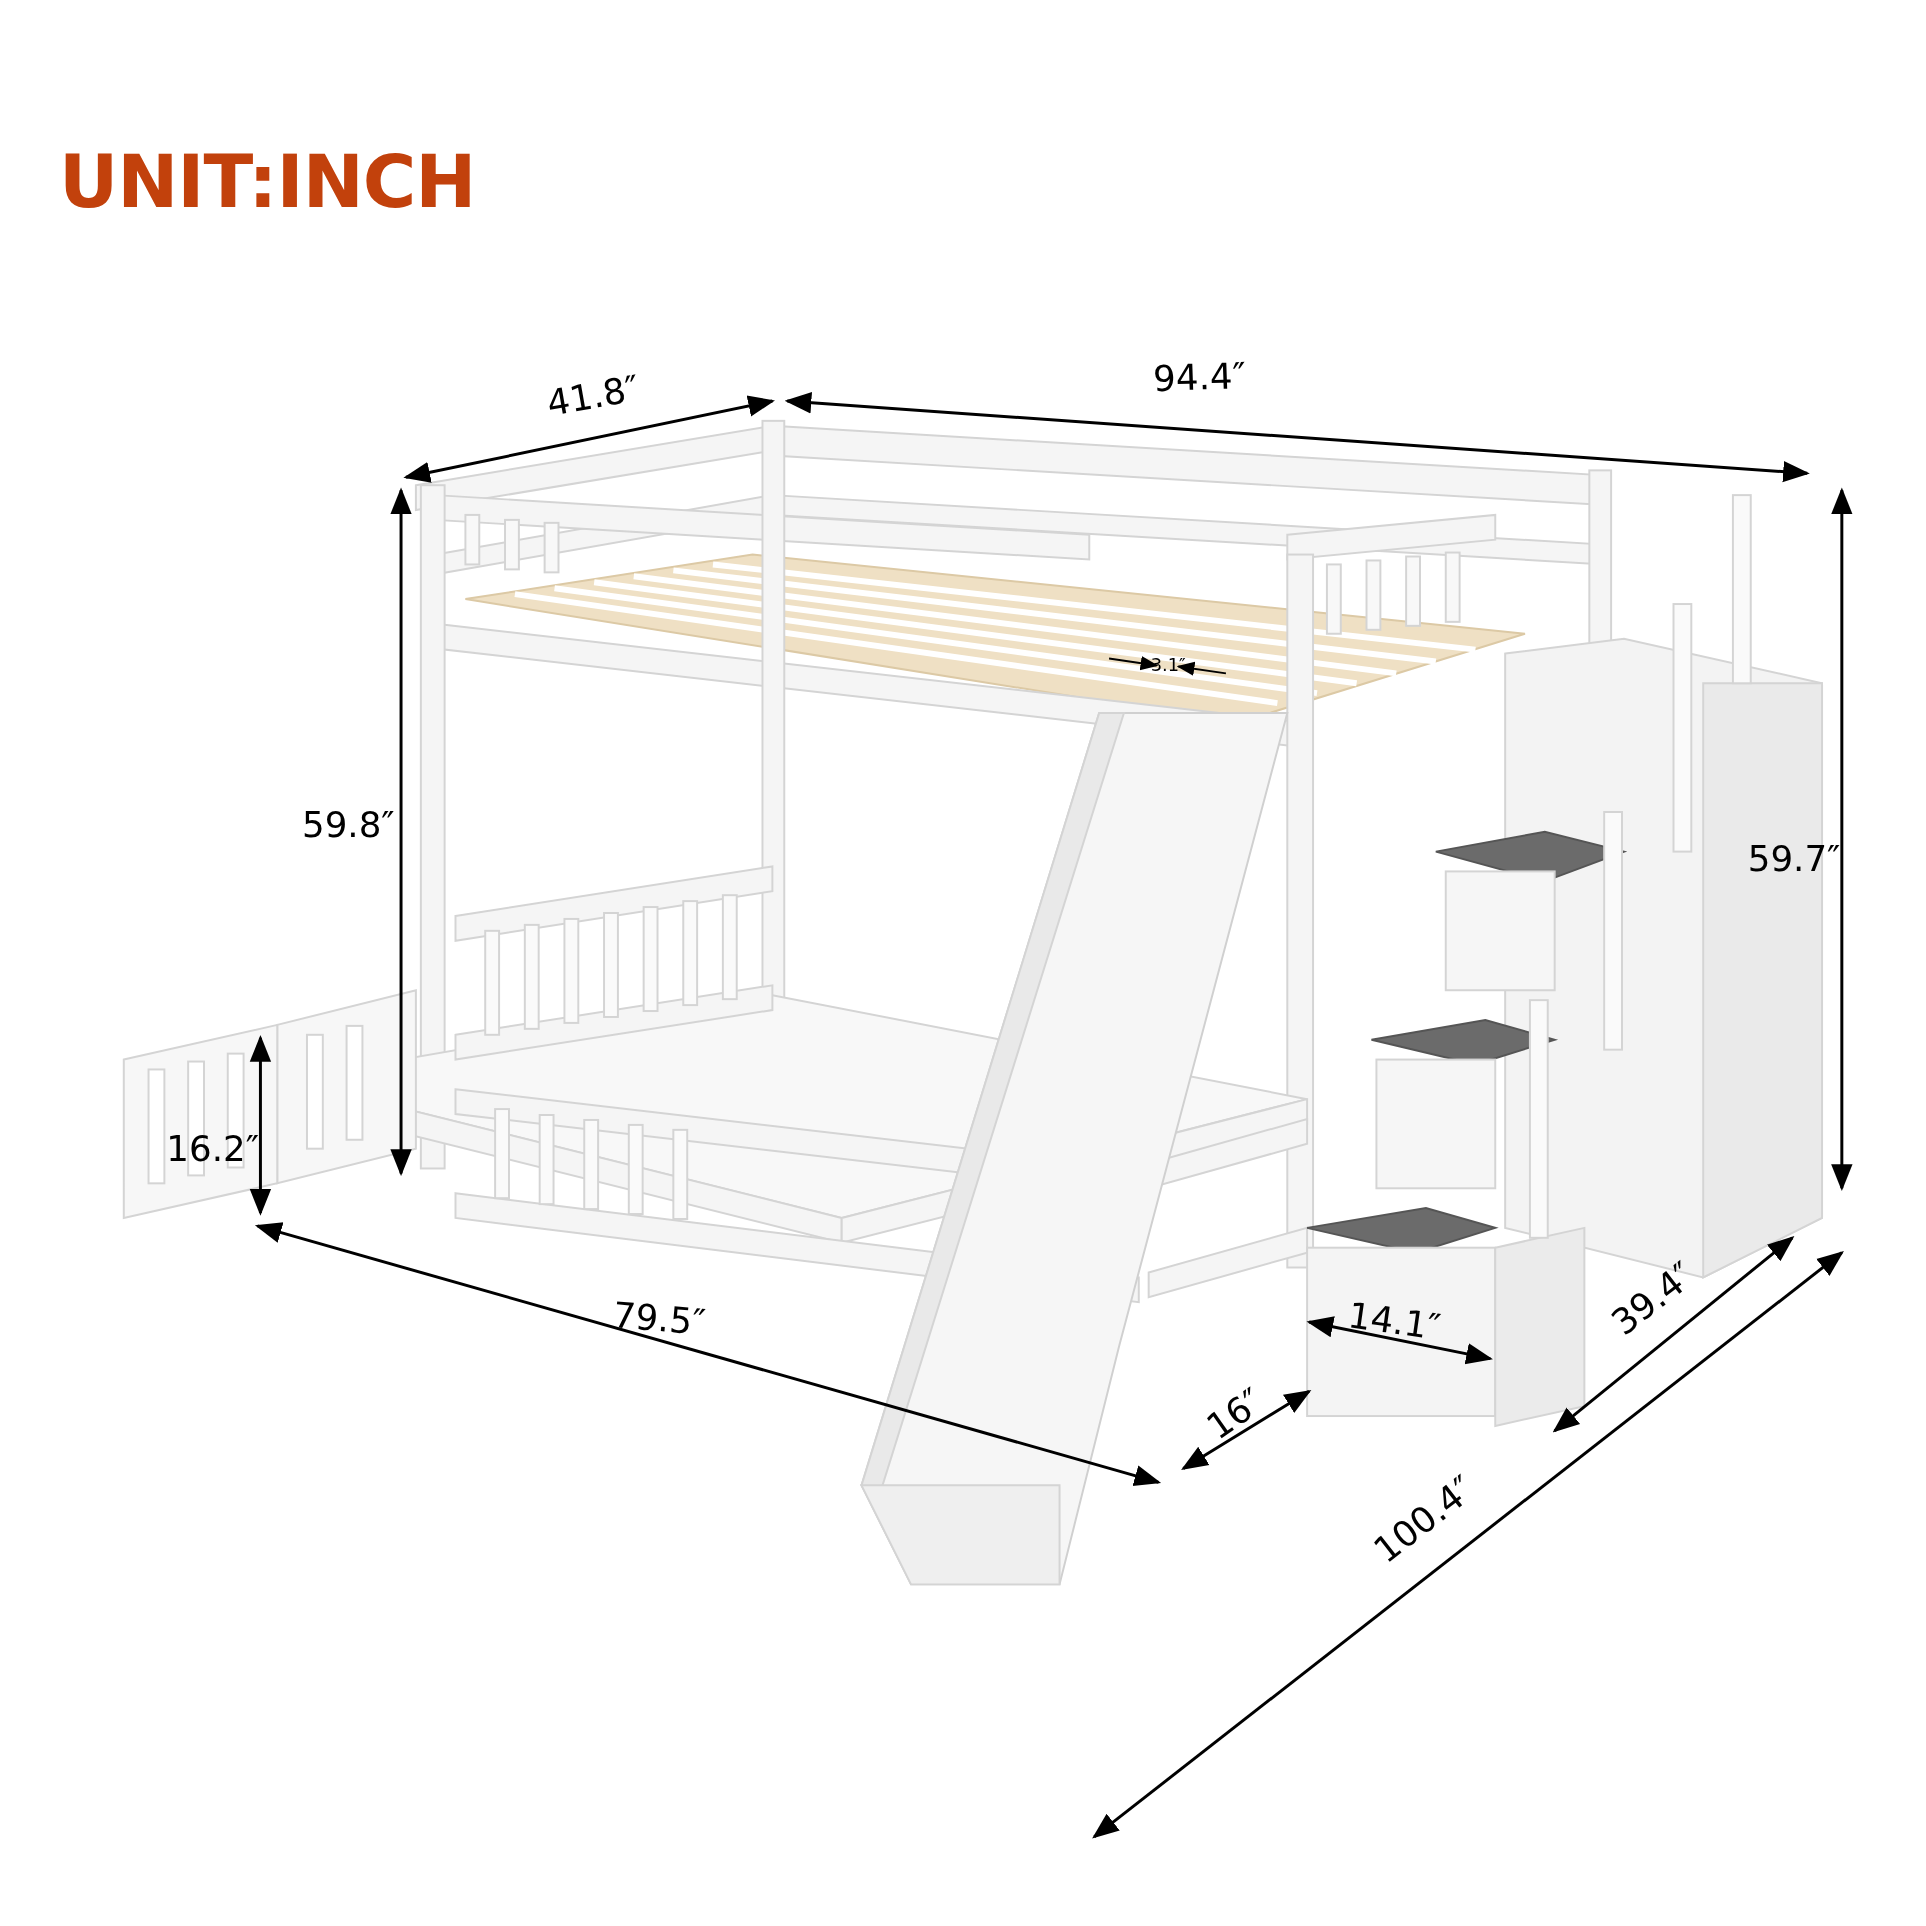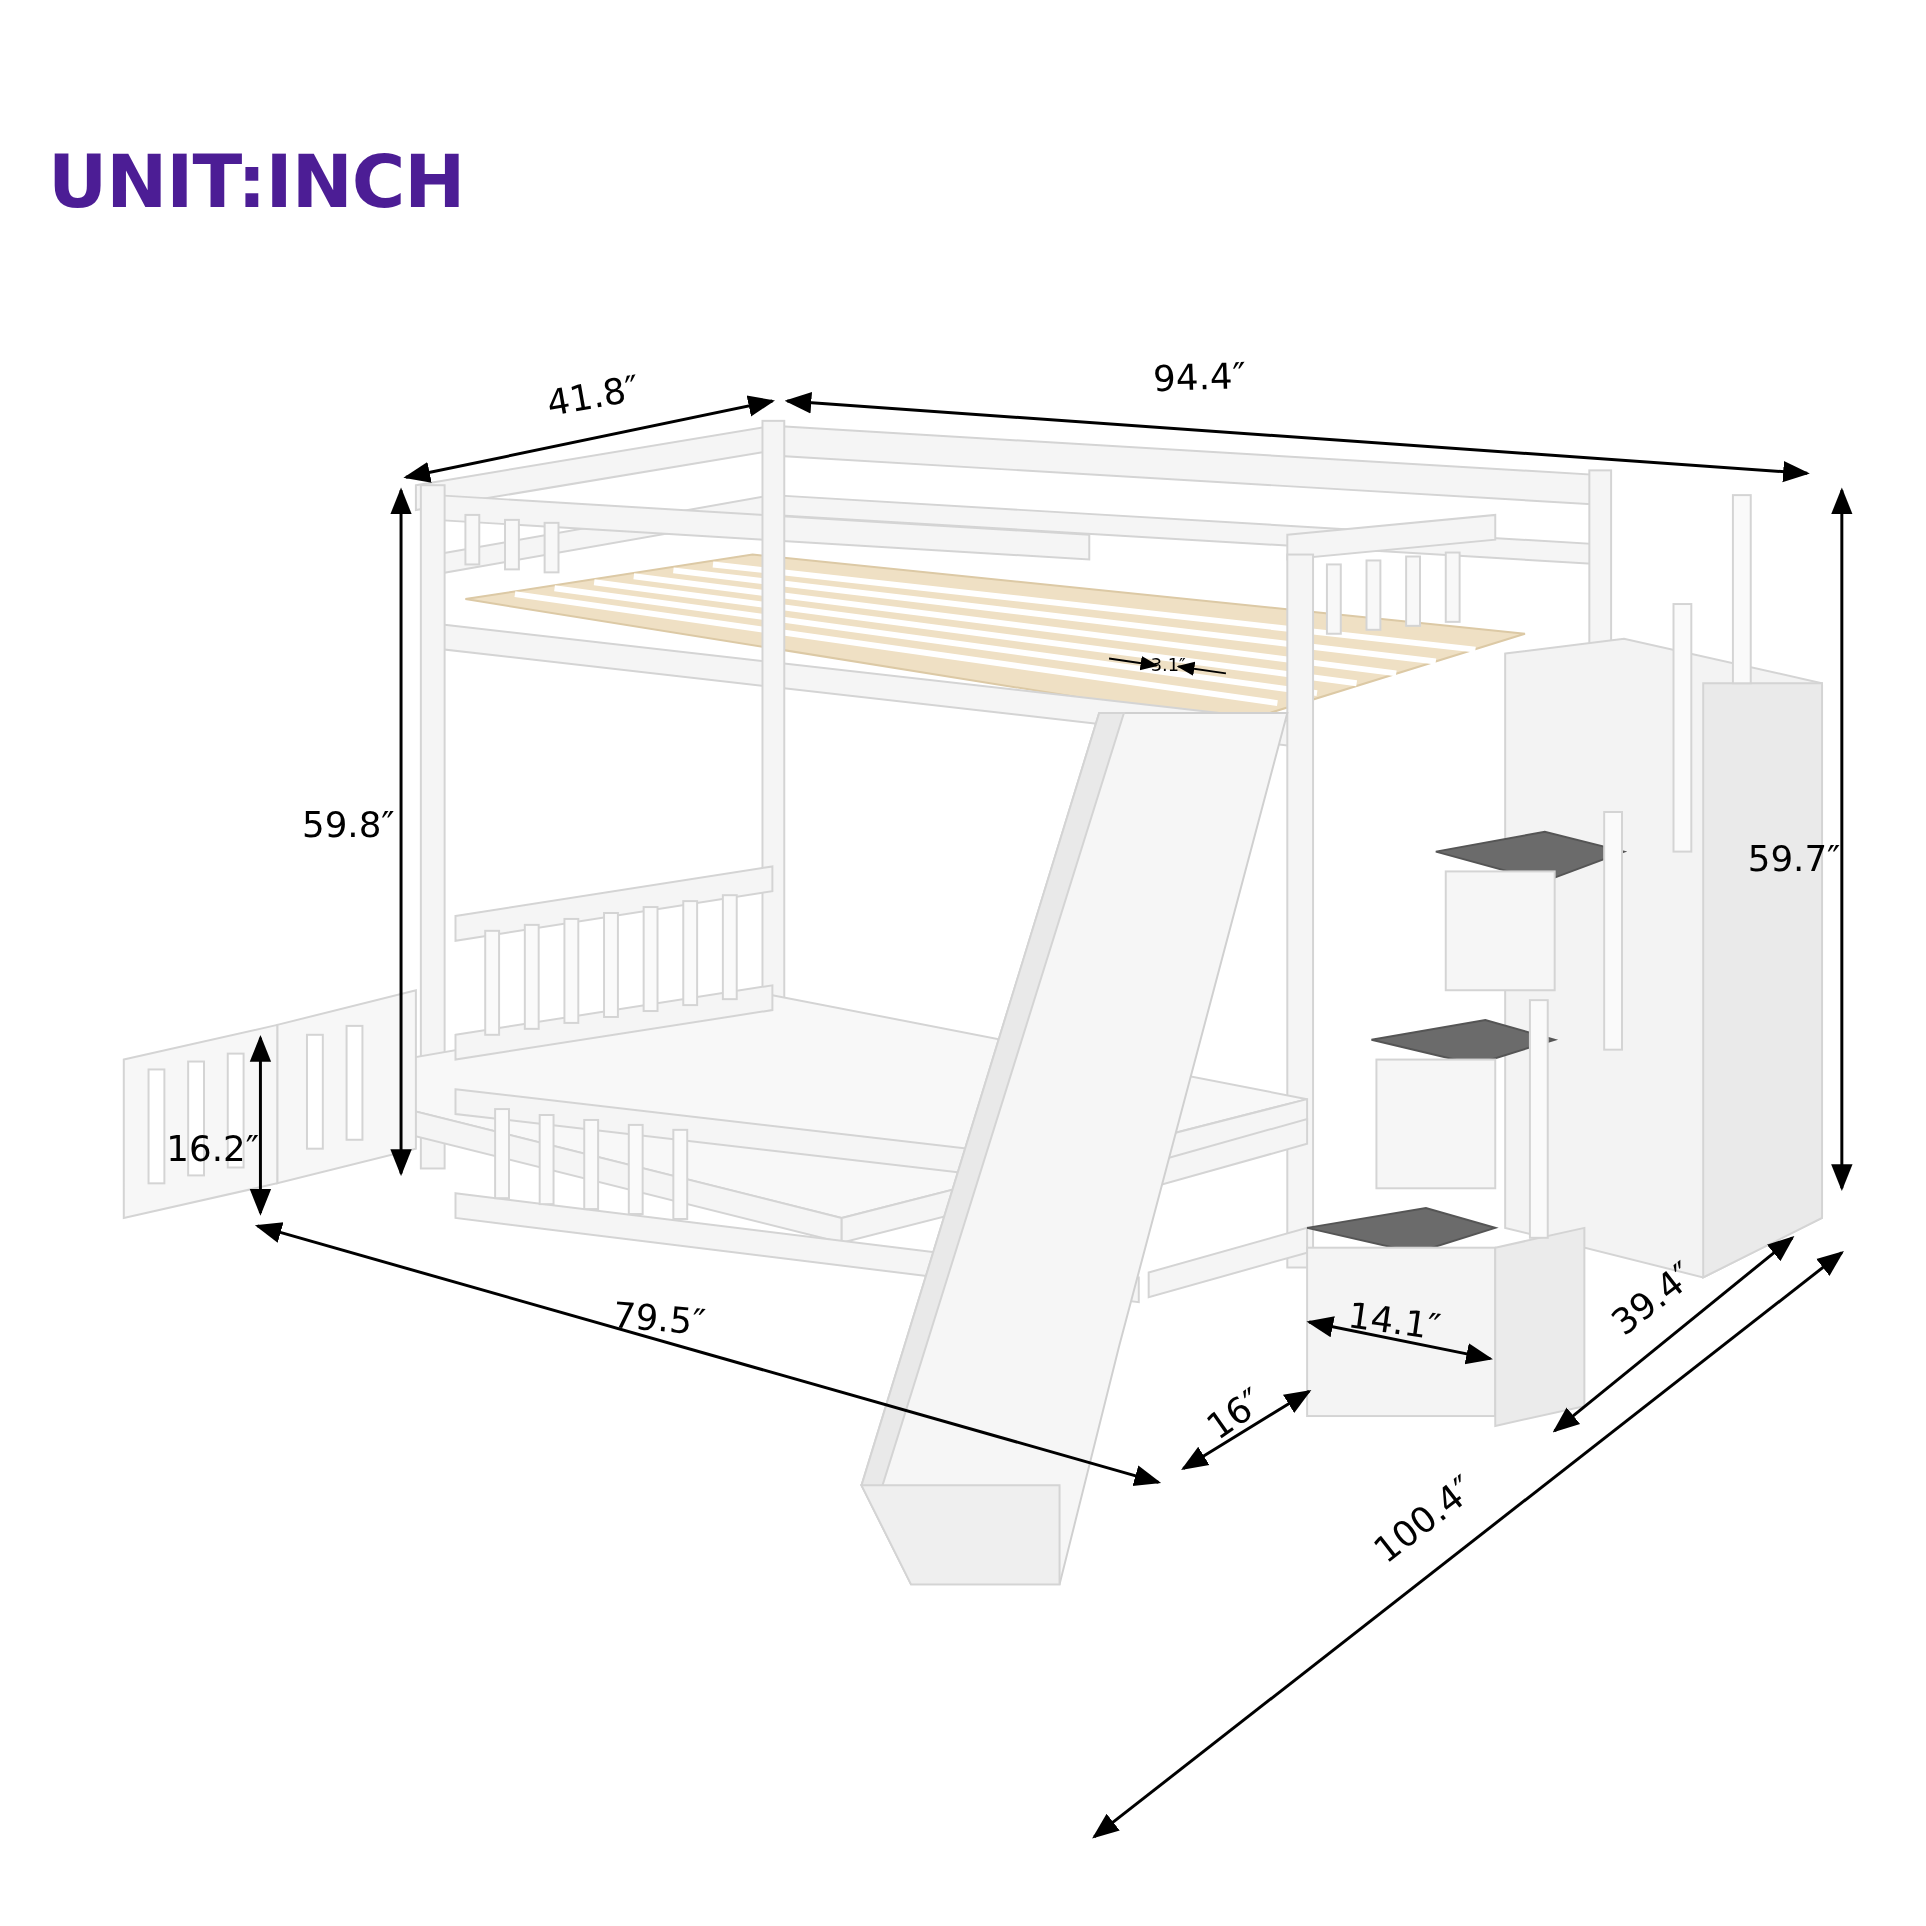--- a/index.html
+++ b/index.html
@@ -1,17 +1,17 @@
 <!DOCTYPE html>
 <html><head>
 <meta charset="utf-8">
 <style>
   html,body{margin:0;padding:0;background:#ffffff;}
   body{width:1927px;height:1927px;position:relative;overflow:hidden;font-family:"DejaVu Sans",sans-serif;}
-  .title{position:absolute;left:48px;top:139px;font-size:73px;font-weight:600;color:#4c1d95;letter-spacing:-1px;font-family:"DejaVu Sans",sans-serif;}
+  .title{position:absolute;left:59px;top:139px;font-size:73px;font-weight:600;color:#c2410c;letter-spacing:-1px;font-family:"DejaVu Sans",sans-serif;}
   svg.scene{position:absolute;left:0;top:0;}
   .dim{font-family:"DejaVu Sans",sans-serif;font-size:36px;fill:#000;}
   .dim-small{font-family:"DejaVu Sans",sans-serif;font-size:18px;fill:#000;}
 </style>
 </head>
 <body>
 
 <div class="title">UNIT:INCH</div>
 
 <svg class="scene" width="1927" height="1927" viewBox="0 0 1946 1946">

